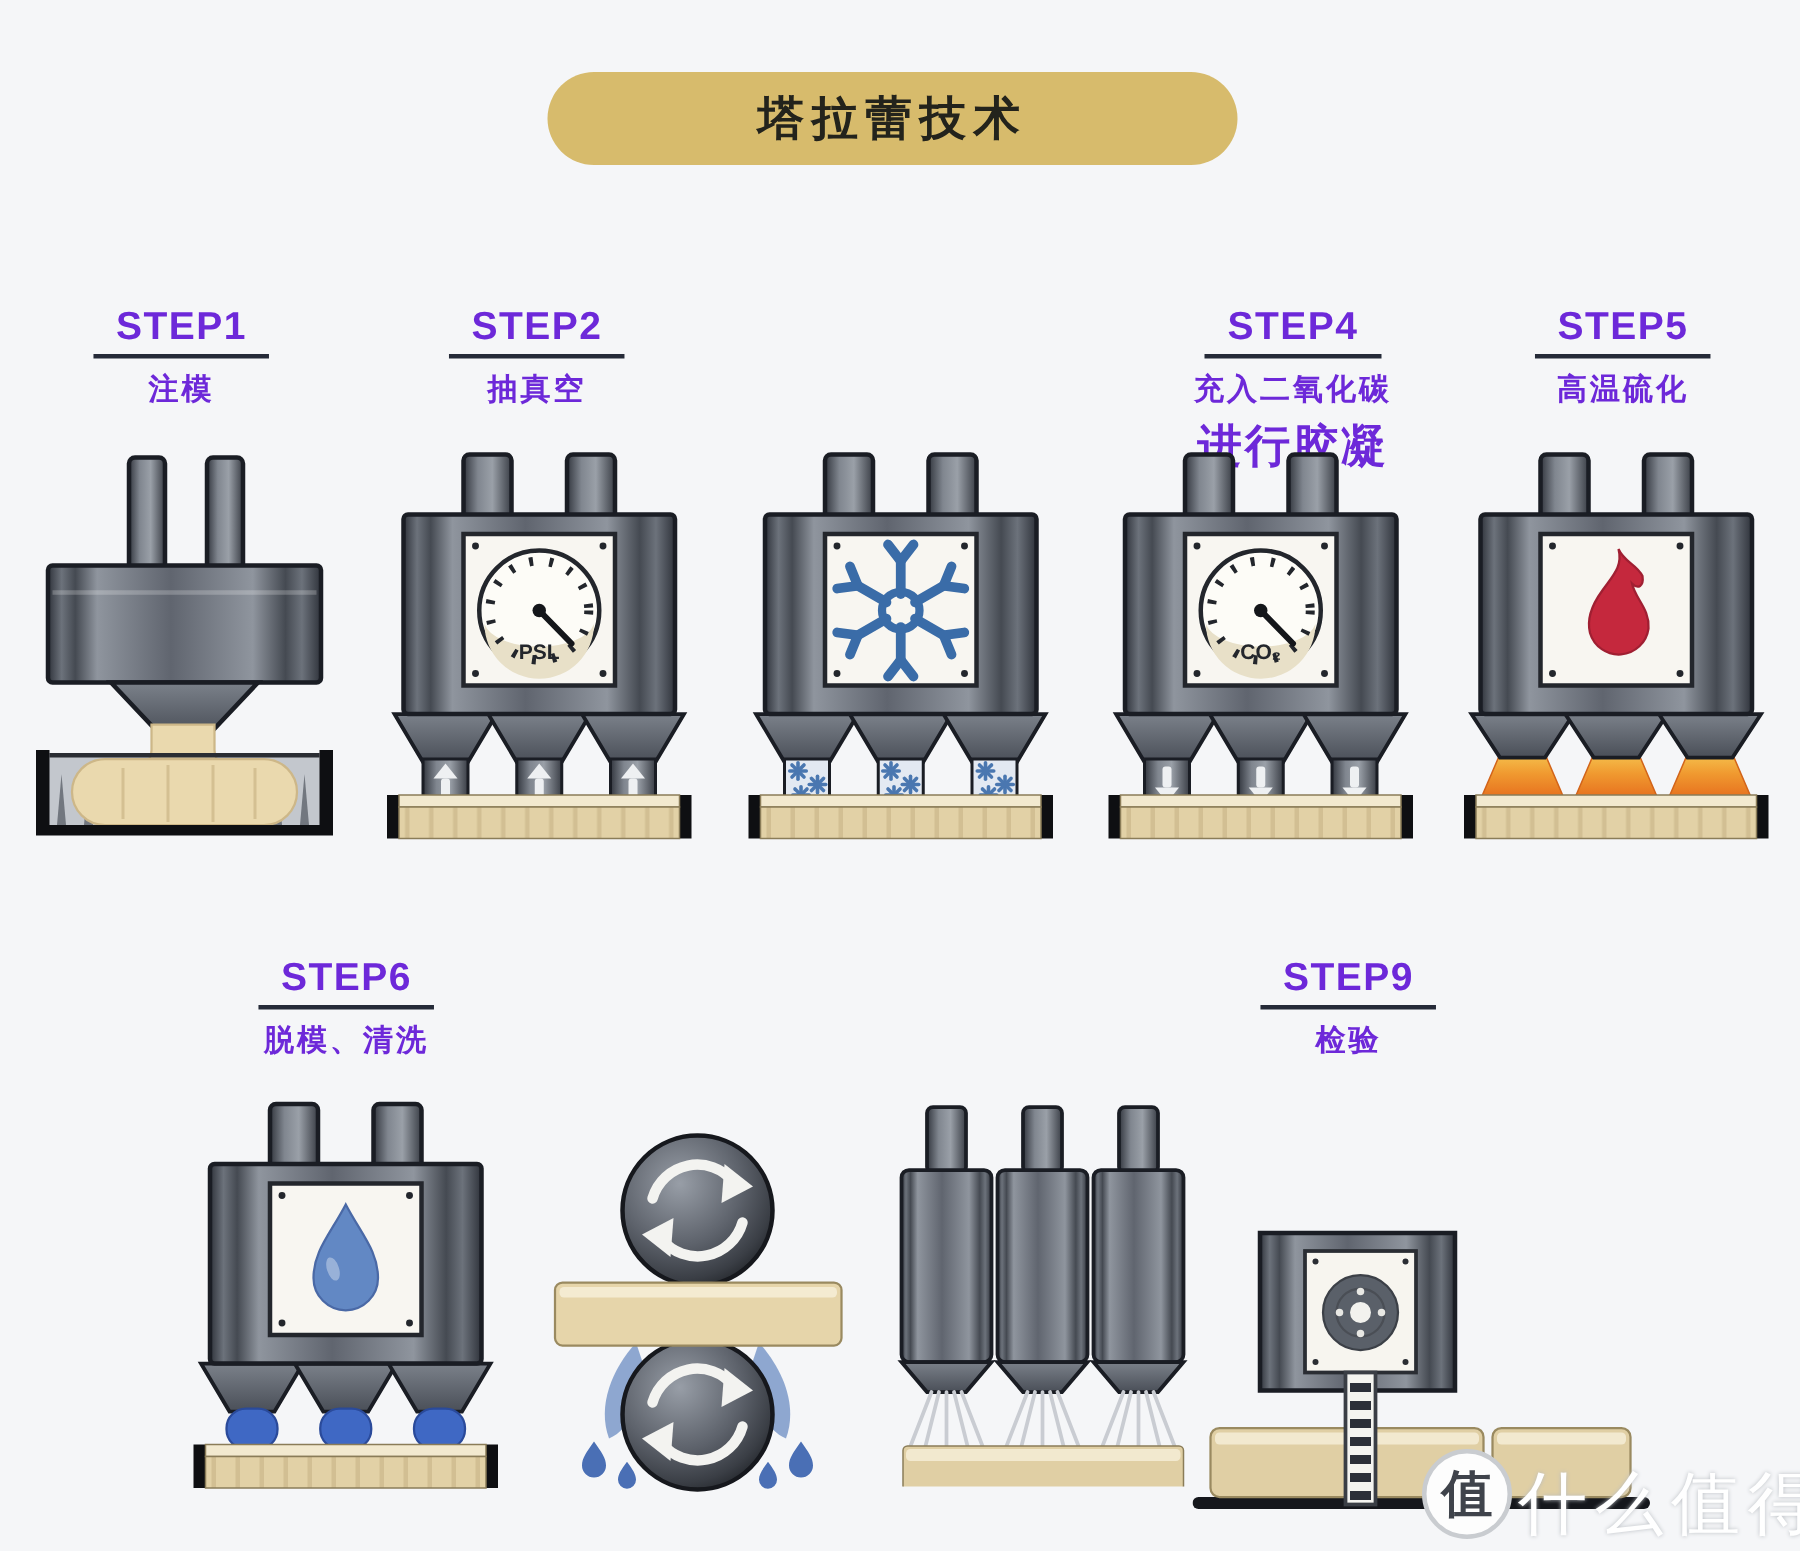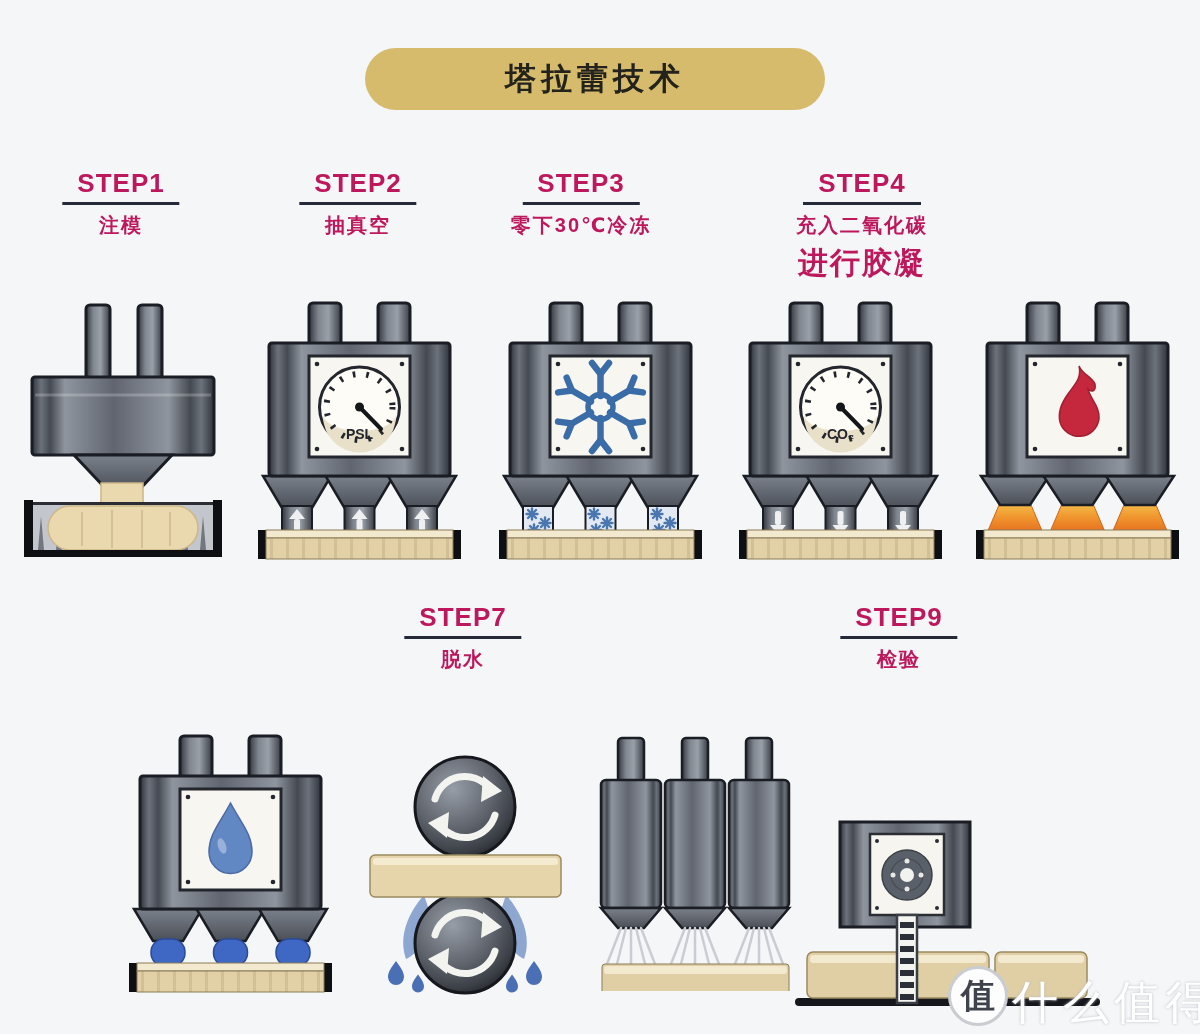--- a/index.html
+++ b/index.html
@@ -3,21 +3,21 @@
 <meta charset="utf-8">
 <style>
   html,body{margin:0;padding:0;}
   body{font-family:"Liberation Sans","DejaVu Sans",sans-serif;background:#e9eaee;}
   #stage{position:relative;width:1200px;height:1034px;background:#f5f6f8;overflow:hidden;}
   
   .banner{position:absolute;left:365px;top:48px;width:460px;height:62px;background:#d7bb6c;
           border-radius:31px;display:flex;align-items:center;justify-content:center;}
   .banner span{font-size:31px;font-weight:bold;color:#23231c;letter-spacing:5px;}
   
-  .step-label{position:absolute;transform:translateX(-50%);text-align:center;color:#be185d;font-weight:bold;}
+  .step-label{position:absolute;transform:translateX(-50%);text-align:center;color:#6d28d9;font-weight:bold;margin-top:34px;}
   .step-num{display:inline-block;font-size:26px;letter-spacing:1px;padding:0 15px 3px;border-bottom:3px solid #252a38;}
   .step-desc{font-size:20px;margin-top:7px;letter-spacing:2px;white-space:nowrap;}
   .step-desc2{font-size:30px;margin-top:4px;letter-spacing:2px;white-space:nowrap;}
   
   svg.m{position:absolute;}
   .wm-badge{position:absolute;left:948px;top:966px;width:54px;height:54px;border-radius:50%;
             background:#fdfdfd;border:3px solid #c9ccd0;display:flex;align-items:center;justify-content:center;
             font-size:34px;font-weight:bold;color:#3f434b;z-index:6;}
   .wm-text{position:absolute;left:1012px;top:972px;font-size:46px;color:#ffffff;letter-spacing:5px;
            text-shadow:0 0 3px #b9bdc2;z-index:6;white-space:nowrap;}
@@ -100,33 +100,33 @@
   </div>
 
   <div class="step-label" style="left:121px;top:168px">
     <div class="step-num">STEP1</div>
     <div class="step-desc">注模</div>
   </div>
   <div class="step-label" style="left:358px;top:168px">
     <div class="step-num">STEP2</div>
     <div class="step-desc">抽真空</div>
   </div>
-  <div class="step-label" style="left:581px;top:168px">
-    <div class="step-num">STEP3</div>
-    <div class="step-desc">零下30℃冷冻</div>
-  </div>
   <div class="step-label" style="left:862px;top:168px">
     <div class="step-num">STEP4</div>
     <div class="step-desc">充入二氧化碳</div>
     <div class="step-desc2">进行胶凝</div>
   </div>
-
-  <div class="step-label" style="left:463px;top:602px">
-    <div class="step-num">STEP7</div>
-    <div class="step-desc">脱水</div>
+  <div class="step-label" style="left:1082px;top:168px">
+    <div class="step-num">STEP5</div>
+    <div class="step-desc">高温硫化</div>
+  </div>
+
+  <div class="step-label" style="left:231px;top:602px">
+    <div class="step-num">STEP6</div>
+    <div class="step-desc">脱模、清洗</div>
   </div>
   <div class="step-label" style="left:899px;top:602px">
     <div class="step-num">STEP9</div>
     <div class="step-desc">检验</div>
   </div>
 
   <svg class="m" style="left:22px;top:300px" width="202" height="258" viewBox="0 0 202 258">
     <rect x="64" y="5" width="24" height="76" rx="4" fill="url(#pipeG)" stroke="#1a1d24" stroke-width="3"></rect>
     <rect x="116" y="5" width="24" height="76" rx="4" fill="url(#pipeG)" stroke="#1a1d24" stroke-width="3"></rect>
     <rect x="10" y="77" width="182" height="78" rx="3" fill="url(#bodyG)" stroke="#1a1d24" stroke-width="3"></rect>

